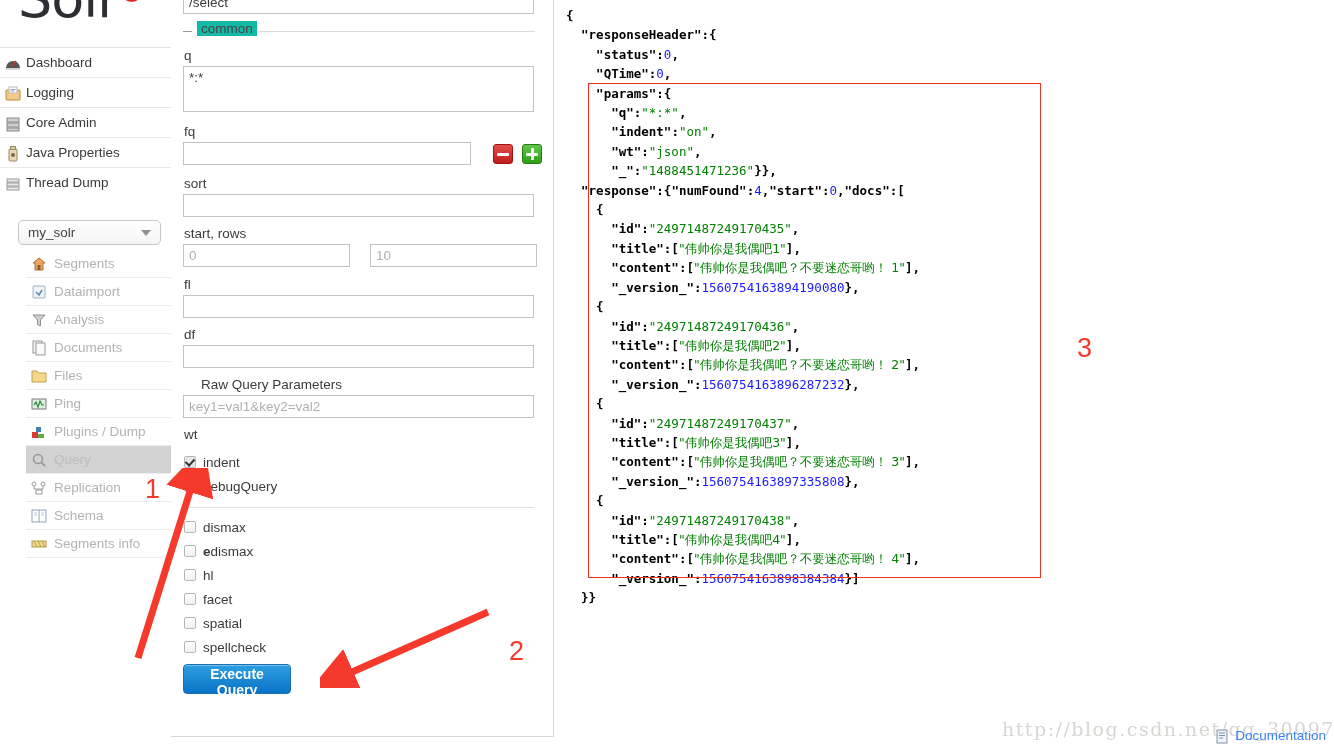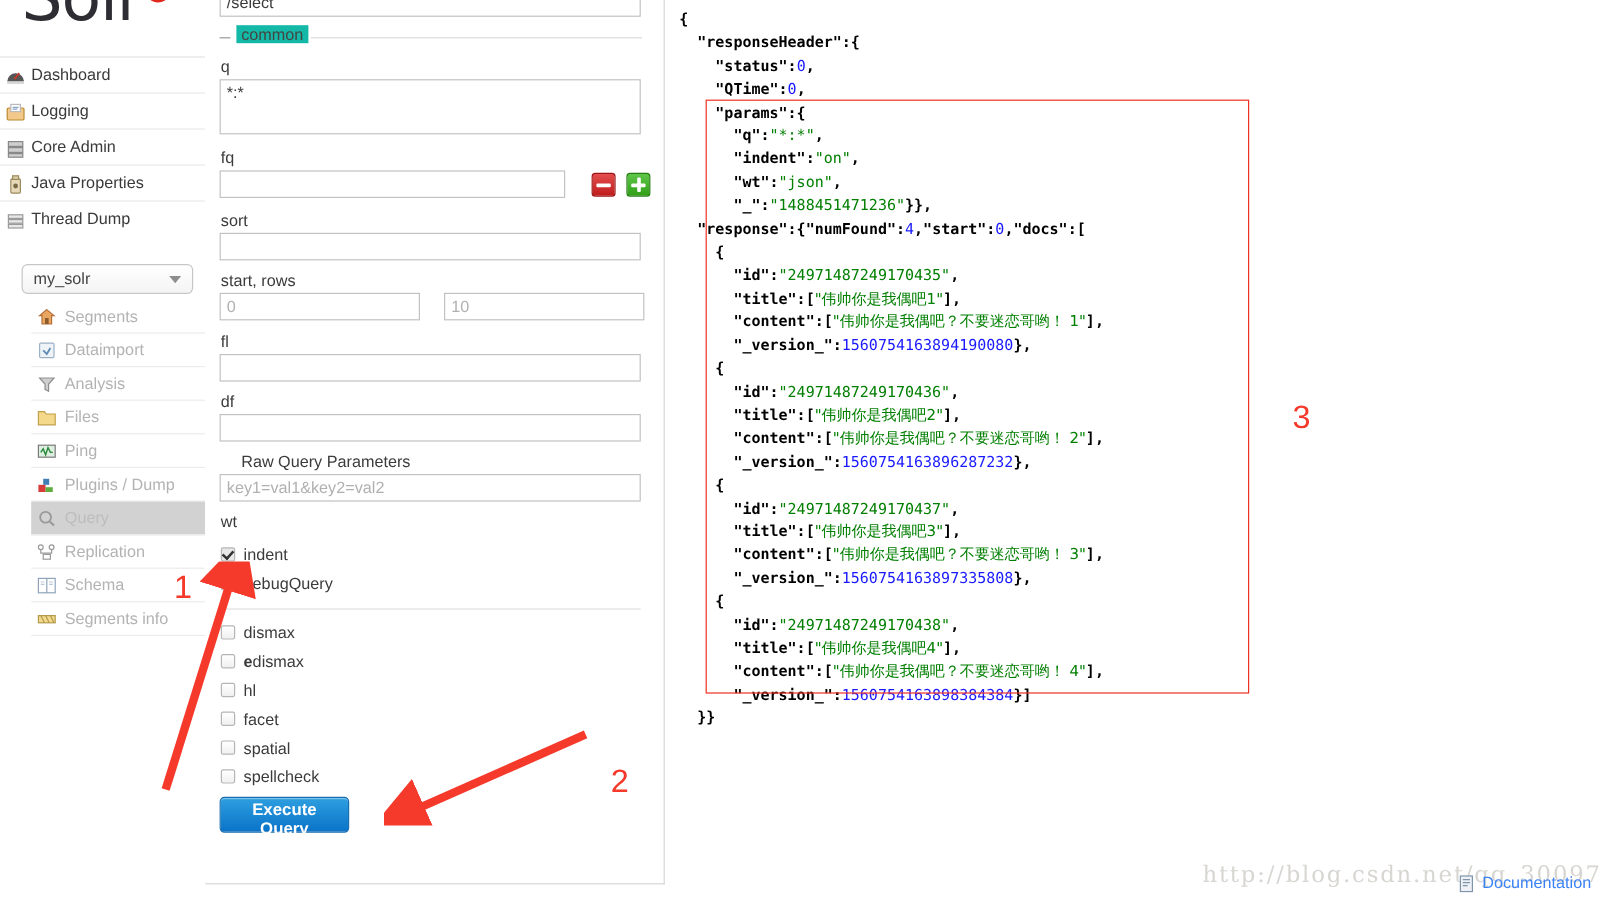--- a/index.html
+++ b/index.html
@@ -190,20 +190,29 @@
         </span>
         <span>Dataimport</span>
       </div>
       <div class="sub-item">
         <span class="ic">
           <svg width="18" height="18" viewBox="0 0 18 18">
               <path d="M3 4h12l-4.5 5v6l-3-1.5V9z" fill="#cfcfcf" stroke="#8f8f8f"></path>
             </svg>
         </span>
         <span>Analysis</span>
+      </div>
+      <div class="sub-item">
+        <span class="ic">
+          <svg width="18" height="18" viewBox="0 0 18 18">
+              <rect x="3" y="2" width="9" height="12" fill="#f2f2f2" stroke="#9a9a9a"></rect>
+              <rect x="6" y="4" width="9" height="12" fill="#fafafa" stroke="#9a9a9a"></rect>
+            </svg>
+        </span>
+        <span>Documents</span>
       </div>
       <div class="sub-item">
         <span class="ic">
           <svg width="18" height="18" viewBox="0 0 18 18">
               <path d="M2 4h5l1.5 2H16v9H2z" fill="#f5d98a" stroke="#c0a04b"></path>
             </svg>
         </span>
         <span>Files</span>
       </div>
       <div class="sub-item">

